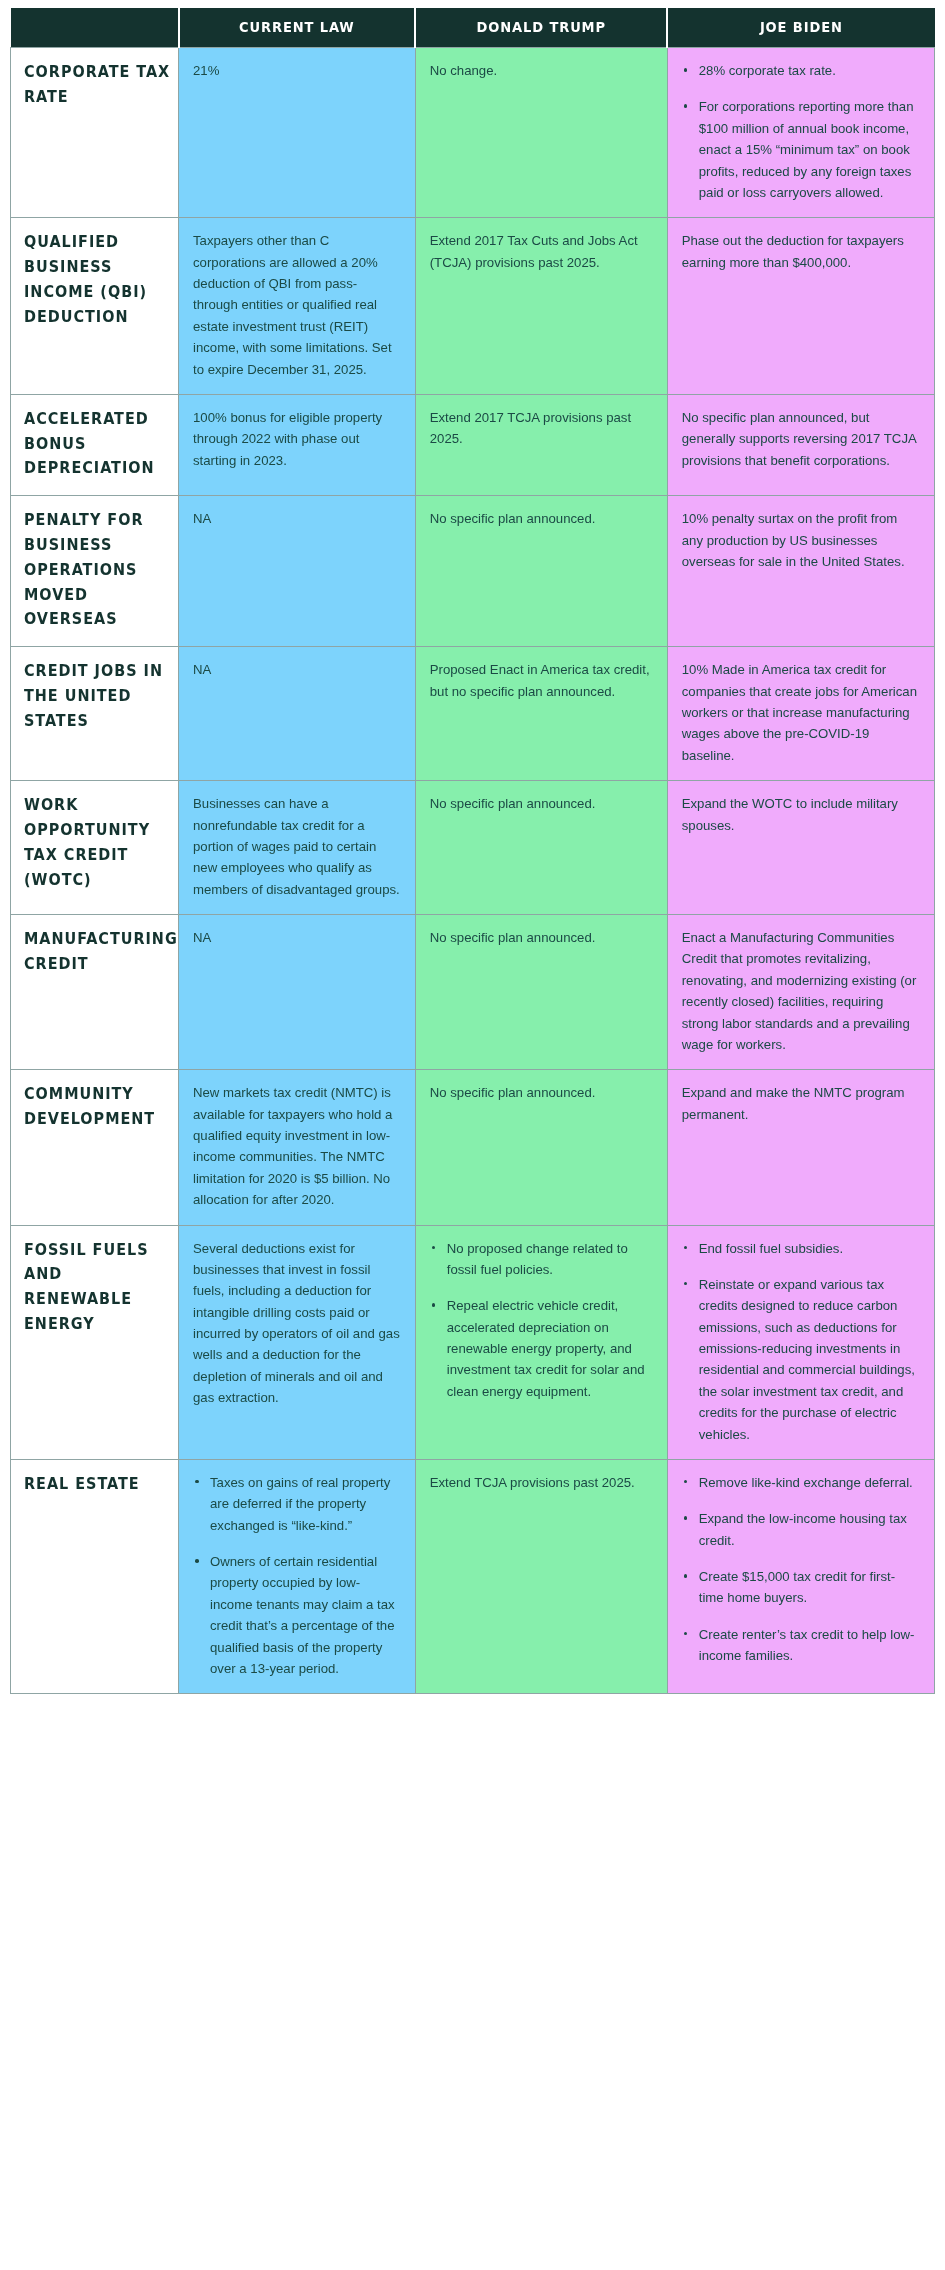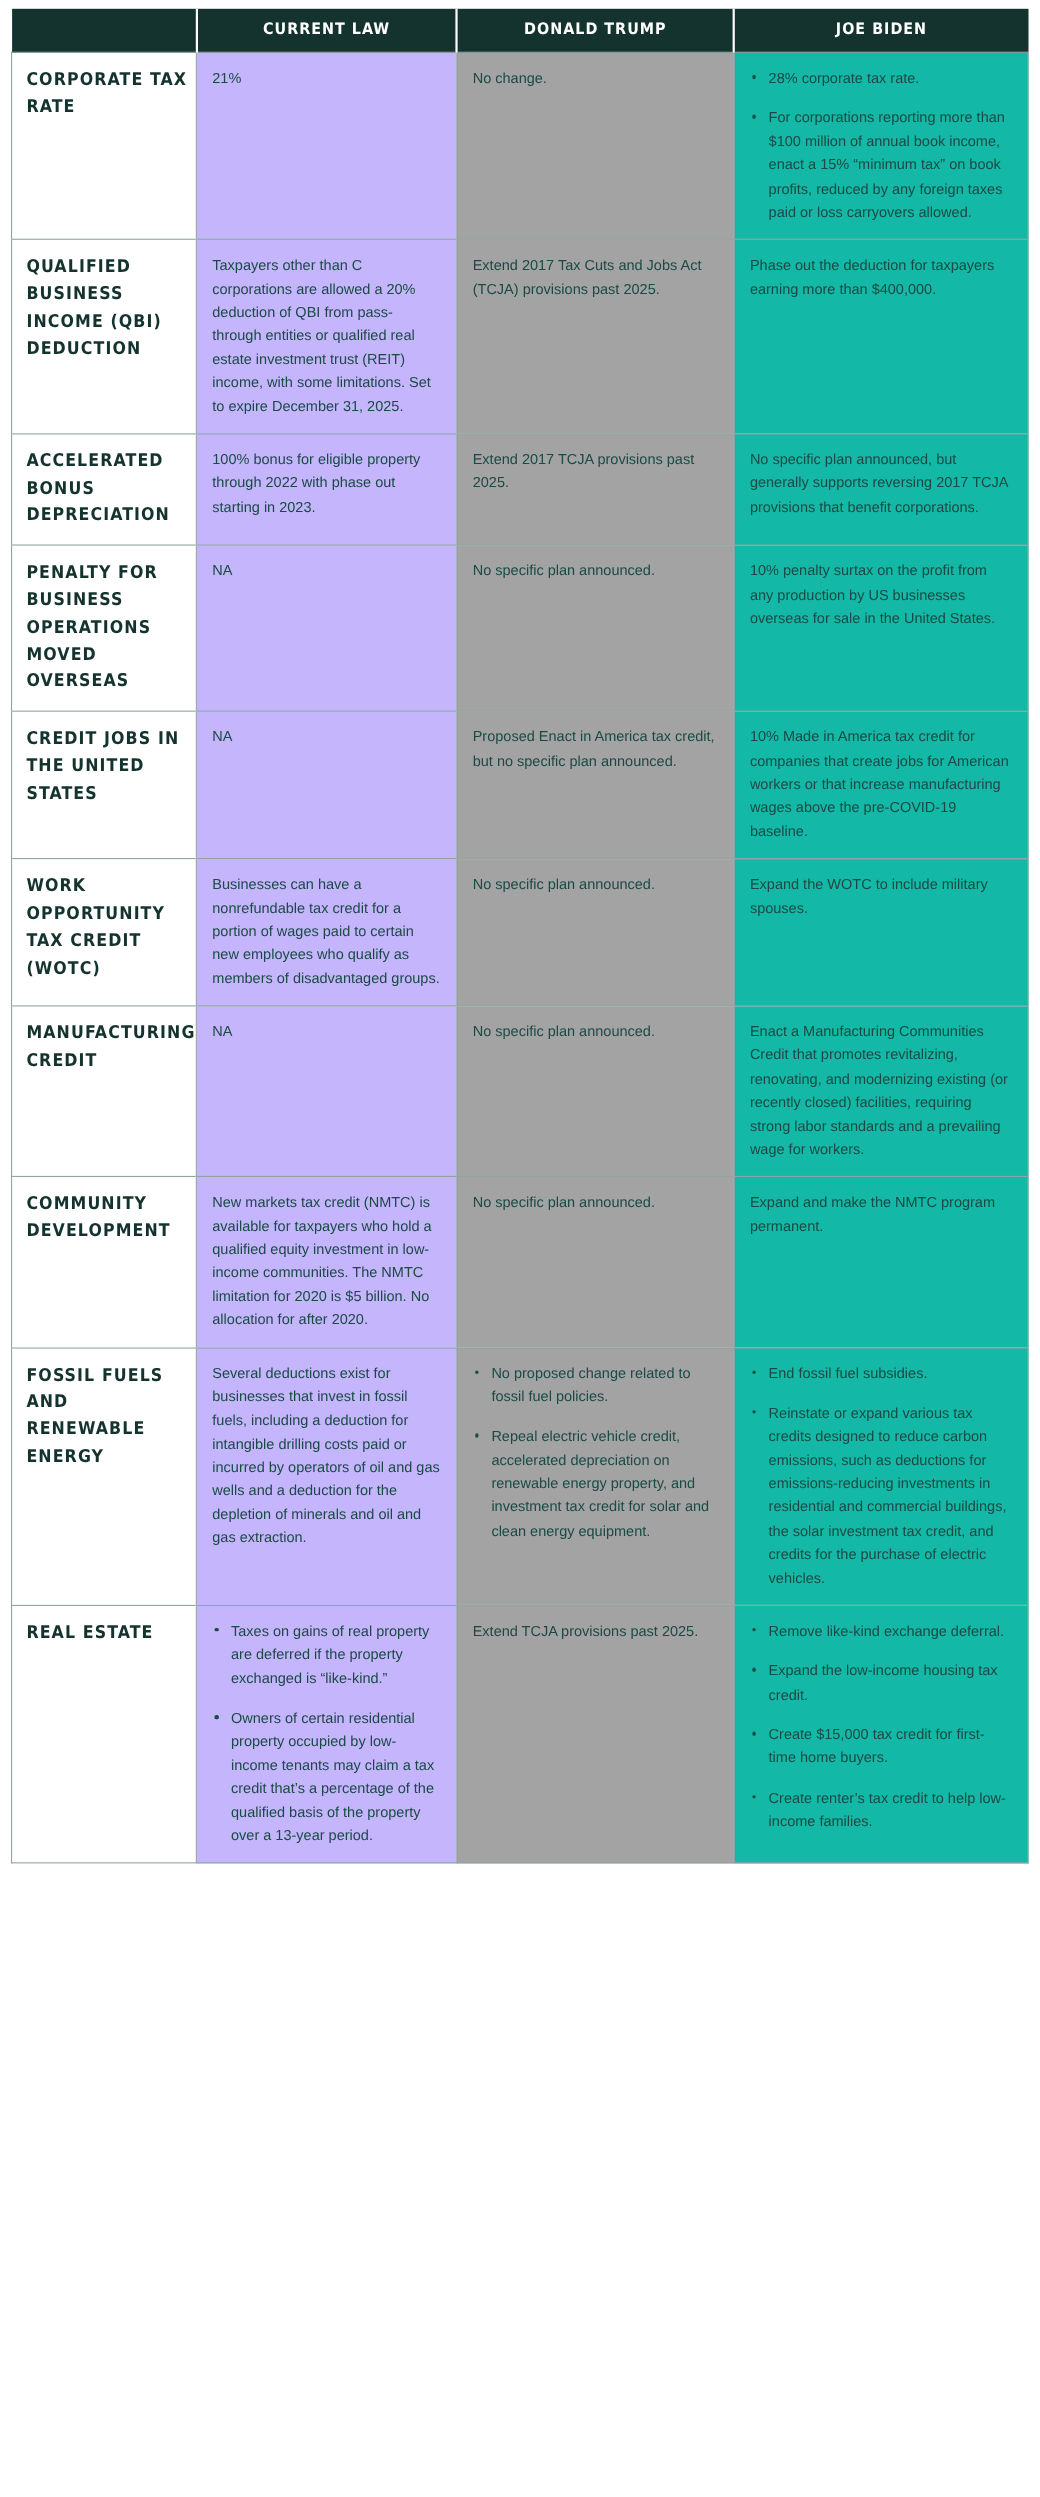--- a/index.html
+++ b/index.html
@@ -73,23 +73,23 @@
     font-weight: bold;
     font-size: 16px;
     letter-spacing: 1.0px;
     line-height: 1.55;
     color: #14332F;
     background: #ffffff;
     text-transform: uppercase;
     padding-left: 13px;
     padding-right: 6px;
   }
-  td.law   { background: #c4b5fd; }
-  td.trump { background: #a3a3a3; }
-  td.biden { background: #14b8a6; }
+  td.law   { background: #7dd3fc; }
+  td.trump { background: #86efac; }
+  td.biden { background: #f0abfc; }
 
   .cell-text { margin: 0; }
 
   ul.bullets {
     margin: 0;
     padding: 0;
     list-style: none;
   }
   ul.bullets li {
     position: relative;

